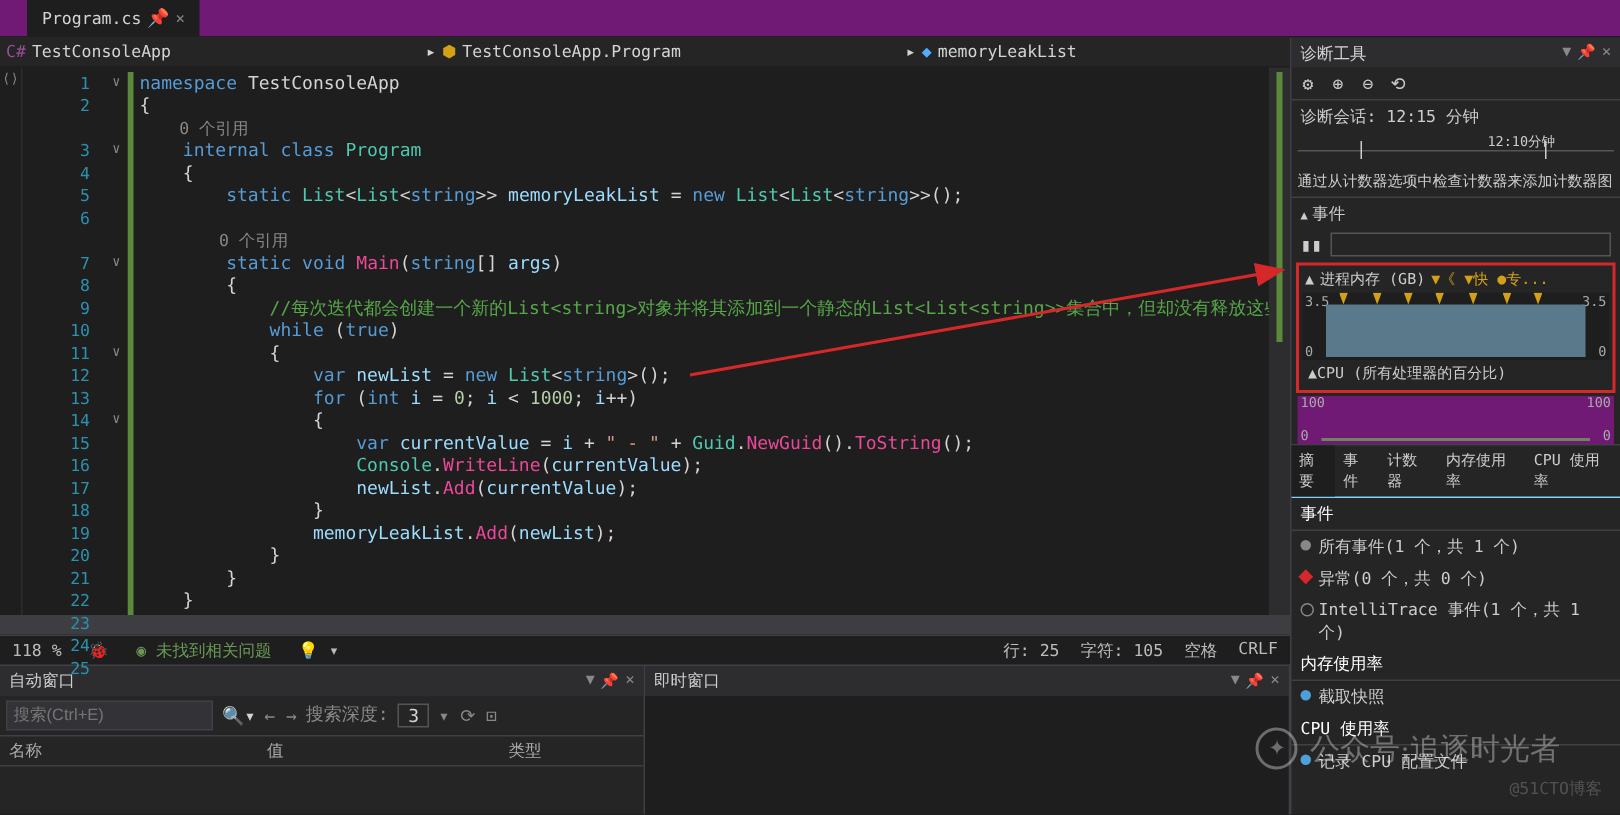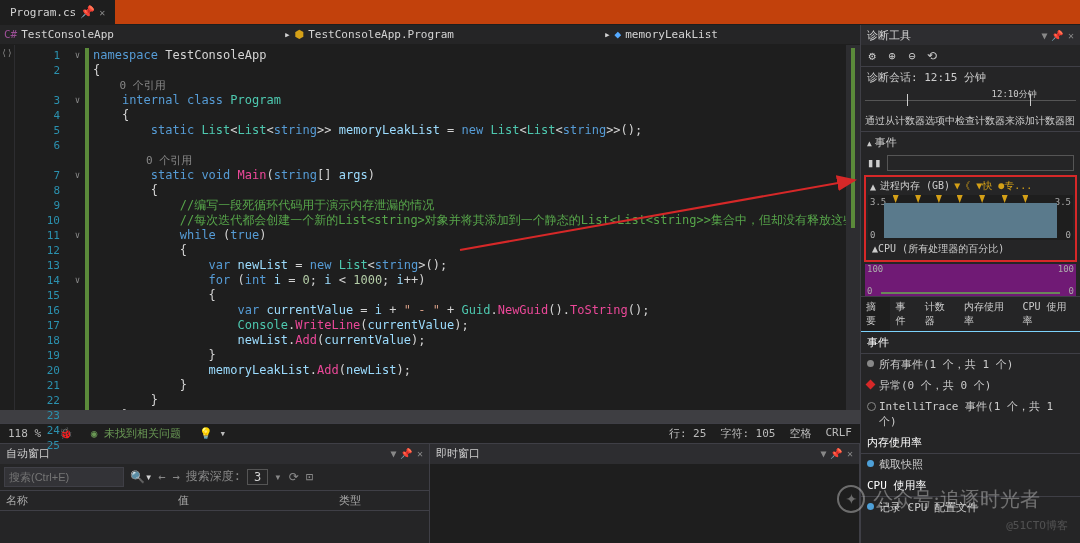--- a/index.html
+++ b/index.html
@@ -1,21 +1,21 @@
 <!DOCTYPE html>
 <html><head>
 <meta charset="utf-8">
 <style>
 * { margin: 0; padding: 0; box-sizing: border-box; }
 body {
   width: 1080px; height: 543px; background: #1e1e1e;
   font-family: Consolas, "Microsoft YaHei", monospace;
   font-size: 12px; color: #d4d4d4; overflow: hidden; position: relative;
 }
-.tab-bar { height: 25px; background: #c2410c; display: flex; border-bottom: 1px solid #1e1e1e; }
+.tab-bar { height: 25px; background: #701a75; display: flex; border-bottom: 1px solid #1e1e1e; padding-left: 18px; }
 .tab { padding: 4px 10px; background: #1e1e1e; color: #d4d4d4; display: flex; align-items: center; gap: 4px; }
 .tab-active { background: #1e1e1e; }
 .tab-label { font-size: 11px; }
 .tab-close { color: #888; font-size: 10px; cursor: pointer; }
 
 .main-area { display: flex; height: 518px; }
 .left-col { width: 860px; display: flex; flex-direction: column; }
 .right-col { width: 220px; background: #252526; border-left: 1px solid #3f3f46; }
 
 .breadcrumb-bar { height: 22px; background: #252526; border-bottom: 1px solid #1e1e1e; display: flex; align-items: center; padding: 0 4px; gap: 10px; }
@@ -48,21 +48,21 @@
 
 .status-bar { height: 22px; background: #1e1e1e; border-top: 1px solid #3f3f46; display: flex; align-items: center; padding: 0 8px; font-size: 11px; color: #bbb; gap: 18px; }
 .status-right { margin-left: auto; display: flex; gap: 14px; }
 .no-issues { color: #6a9955; }
 
 .lower-panels { height: 110px; display: flex; background: #252526; border-top: 1px solid #3f3f46; }
 .panel { flex: 1; display: flex; flex-direction: column; border-right: 1px solid #3f3f46; }
 .panel-header { height: 20px; background: #2d2d30; color: #ccc; padding: 2px 6px; font-size: 11px; display: flex; align-items: center; }
 .panel-controls { margin-left: auto; display: flex; gap: 4px; color: #888; font-size: 10px; }
 .search-row { display: flex; align-items: center; gap: 6px; padding: 3px 4px; border-bottom: 1px solid #3f3f46; }
-.search-input { background: #333337; border: 1px solid #3f3f46; color: #ccc; height: 20px; padding: 0 4px; width: 120px; font-size: 11px; }
+.search-input { background: #333337; border: 1px solid #3f3f46; color: #ccc; height: 20px; padding: 0 4px; width: 138px; font-size: 11px; }
 .col-headers { display: flex; color: #aaa; font-size: 11px; border-bottom: 1px solid #3f3f46; padding: 2px 6px; gap: 150px; }
 
 
 .diag-title-bar { height: 20px; background: #2d2d30; padding: 2px 6px; font-size: 11px; display: flex; align-items: center; }
 .diag-toolbar { height: 22px; display: flex; align-items: center; gap: 6px; padding: 0 4px; border-bottom: 1px solid #3f3f46; }
 .diag-toolbar .ico { width: 14px; height: 14px; color: #ccc; display: inline-flex; align-items: center; justify-content: center; }
 .diag-session { padding: 3px 6px; font-size: 11px; color: #ccc; }
 .timeline { height: 22px; position: relative; margin: 2px 4px; }
 .timeline .bar { position: absolute; top: 10px; left: 0; right: 0; height: 1px; background: #555; }
 .timeline .mark { position: absolute; top: 4px; width: 1px; height: 12px; background: #ccc; }
@@ -192,21 +192,20 @@
 <div class="code-line"><span class="kw">namespace</span><span class="plain"> TestConsoleApp</span></div>
 <div class="code-line"><span class="plain">{</span></div>
 <div class="code-line codelens">    <span>0 个引用</span></div>
 <div class="code-line">    <span class="kw">internal</span> <span class="kw">class</span> <span class="cls">Program</span></div>
 <div class="code-line">    <span class="plain">{</span></div>
 <div class="code-line">        <span class="kw">static</span> <span class="cls">List</span><span class="plain">&lt;</span><span class="cls">List</span><span class="plain">&lt;</span><span class="kw">string</span><span class="plain">&gt;&gt;</span> <span class="field">memoryLeakList</span><span class="plain"> = </span><span class="kw">new</span> <span class="cls">List</span><span class="plain">&lt;</span><span class="cls">List</span><span class="plain">&lt;</span><span class="kw">string</span><span class="plain">&gt;&gt;</span><span class="plain">();</span></div>
 <div class="code-line"></div>
 <div class="code-line codelens">        <span>0 个引用</span></div>
 <div class="code-line">        <span class="kw">static</span> <span class="kw">void</span> <span class="mth">Main</span><span class="plain">(</span><span class="kw">string</span><span class="plain">[]</span> <span class="local">args</span><span class="plain">)</span></div>
 <div class="code-line">        <span class="plain">{</span></div>
-<div class="code-line">            <span class="cmt">//编写一段死循环代码用于演示内存泄漏的情况</span></div>
 <div class="code-line">            <span class="cmt">//每次迭代都会创建一个新的List&lt;string&gt;对象并将其添加到一个静态的List&lt;List&lt;string&gt;&gt;集合中，但却没有释放这些对象，从而导致内存泄漏</span></div>
 <div class="code-line">            <span class="kw">while</span> <span class="plain">(</span><span class="kw">true</span><span class="plain">)</span></div>
 <div class="code-line">            <span class="plain">{</span></div>
 <div class="code-line">                <span class="kw">var</span> <span class="local">newList</span><span class="plain"> = </span><span class="kw">new</span> <span class="cls">List</span><span class="plain">&lt;</span><span class="kw">string</span><span class="plain">&gt;</span><span class="plain">();</span></div>
 <div class="code-line">                <span class="kw">for</span> <span class="plain">(</span><span class="kw">int</span> <span class="local">i</span><span class="plain"> = </span><span class="num">0</span><span class="plain">; </span><span class="local">i</span><span class="plain"> &lt; </span><span class="num">1000</span><span class="plain">; </span><span class="local">i</span><span class="plain">++)</span></div>
 <div class="code-line">                <span class="plain">{</span></div>
 <div class="code-line">                    <span class="kw">var</span> <span class="local">currentValue</span><span class="plain"> = </span><span class="local">i</span><span class="plain"> + </span><span class="str">" - "</span><span class="plain"> + </span><span class="cls">Guid</span><span class="plain">.</span><span class="mth">NewGuid</span><span class="plain">().</span><span class="mth">ToString</span><span class="plain">();</span></div>
 <div class="code-line">                    <span class="cls">Console</span><span class="plain">.</span><span class="mth">WriteLine</span><span class="plain">(</span><span class="local">currentValue</span><span class="plain">);</span></div>
 <div class="code-line">                    <span class="local">newList</span><span class="plain">.</span><span class="mth">Add</span><span class="plain">(</span><span class="local">currentValue</span><span class="plain">);</span></div>
 <div class="code-line">                <span class="plain">}</span></div>

